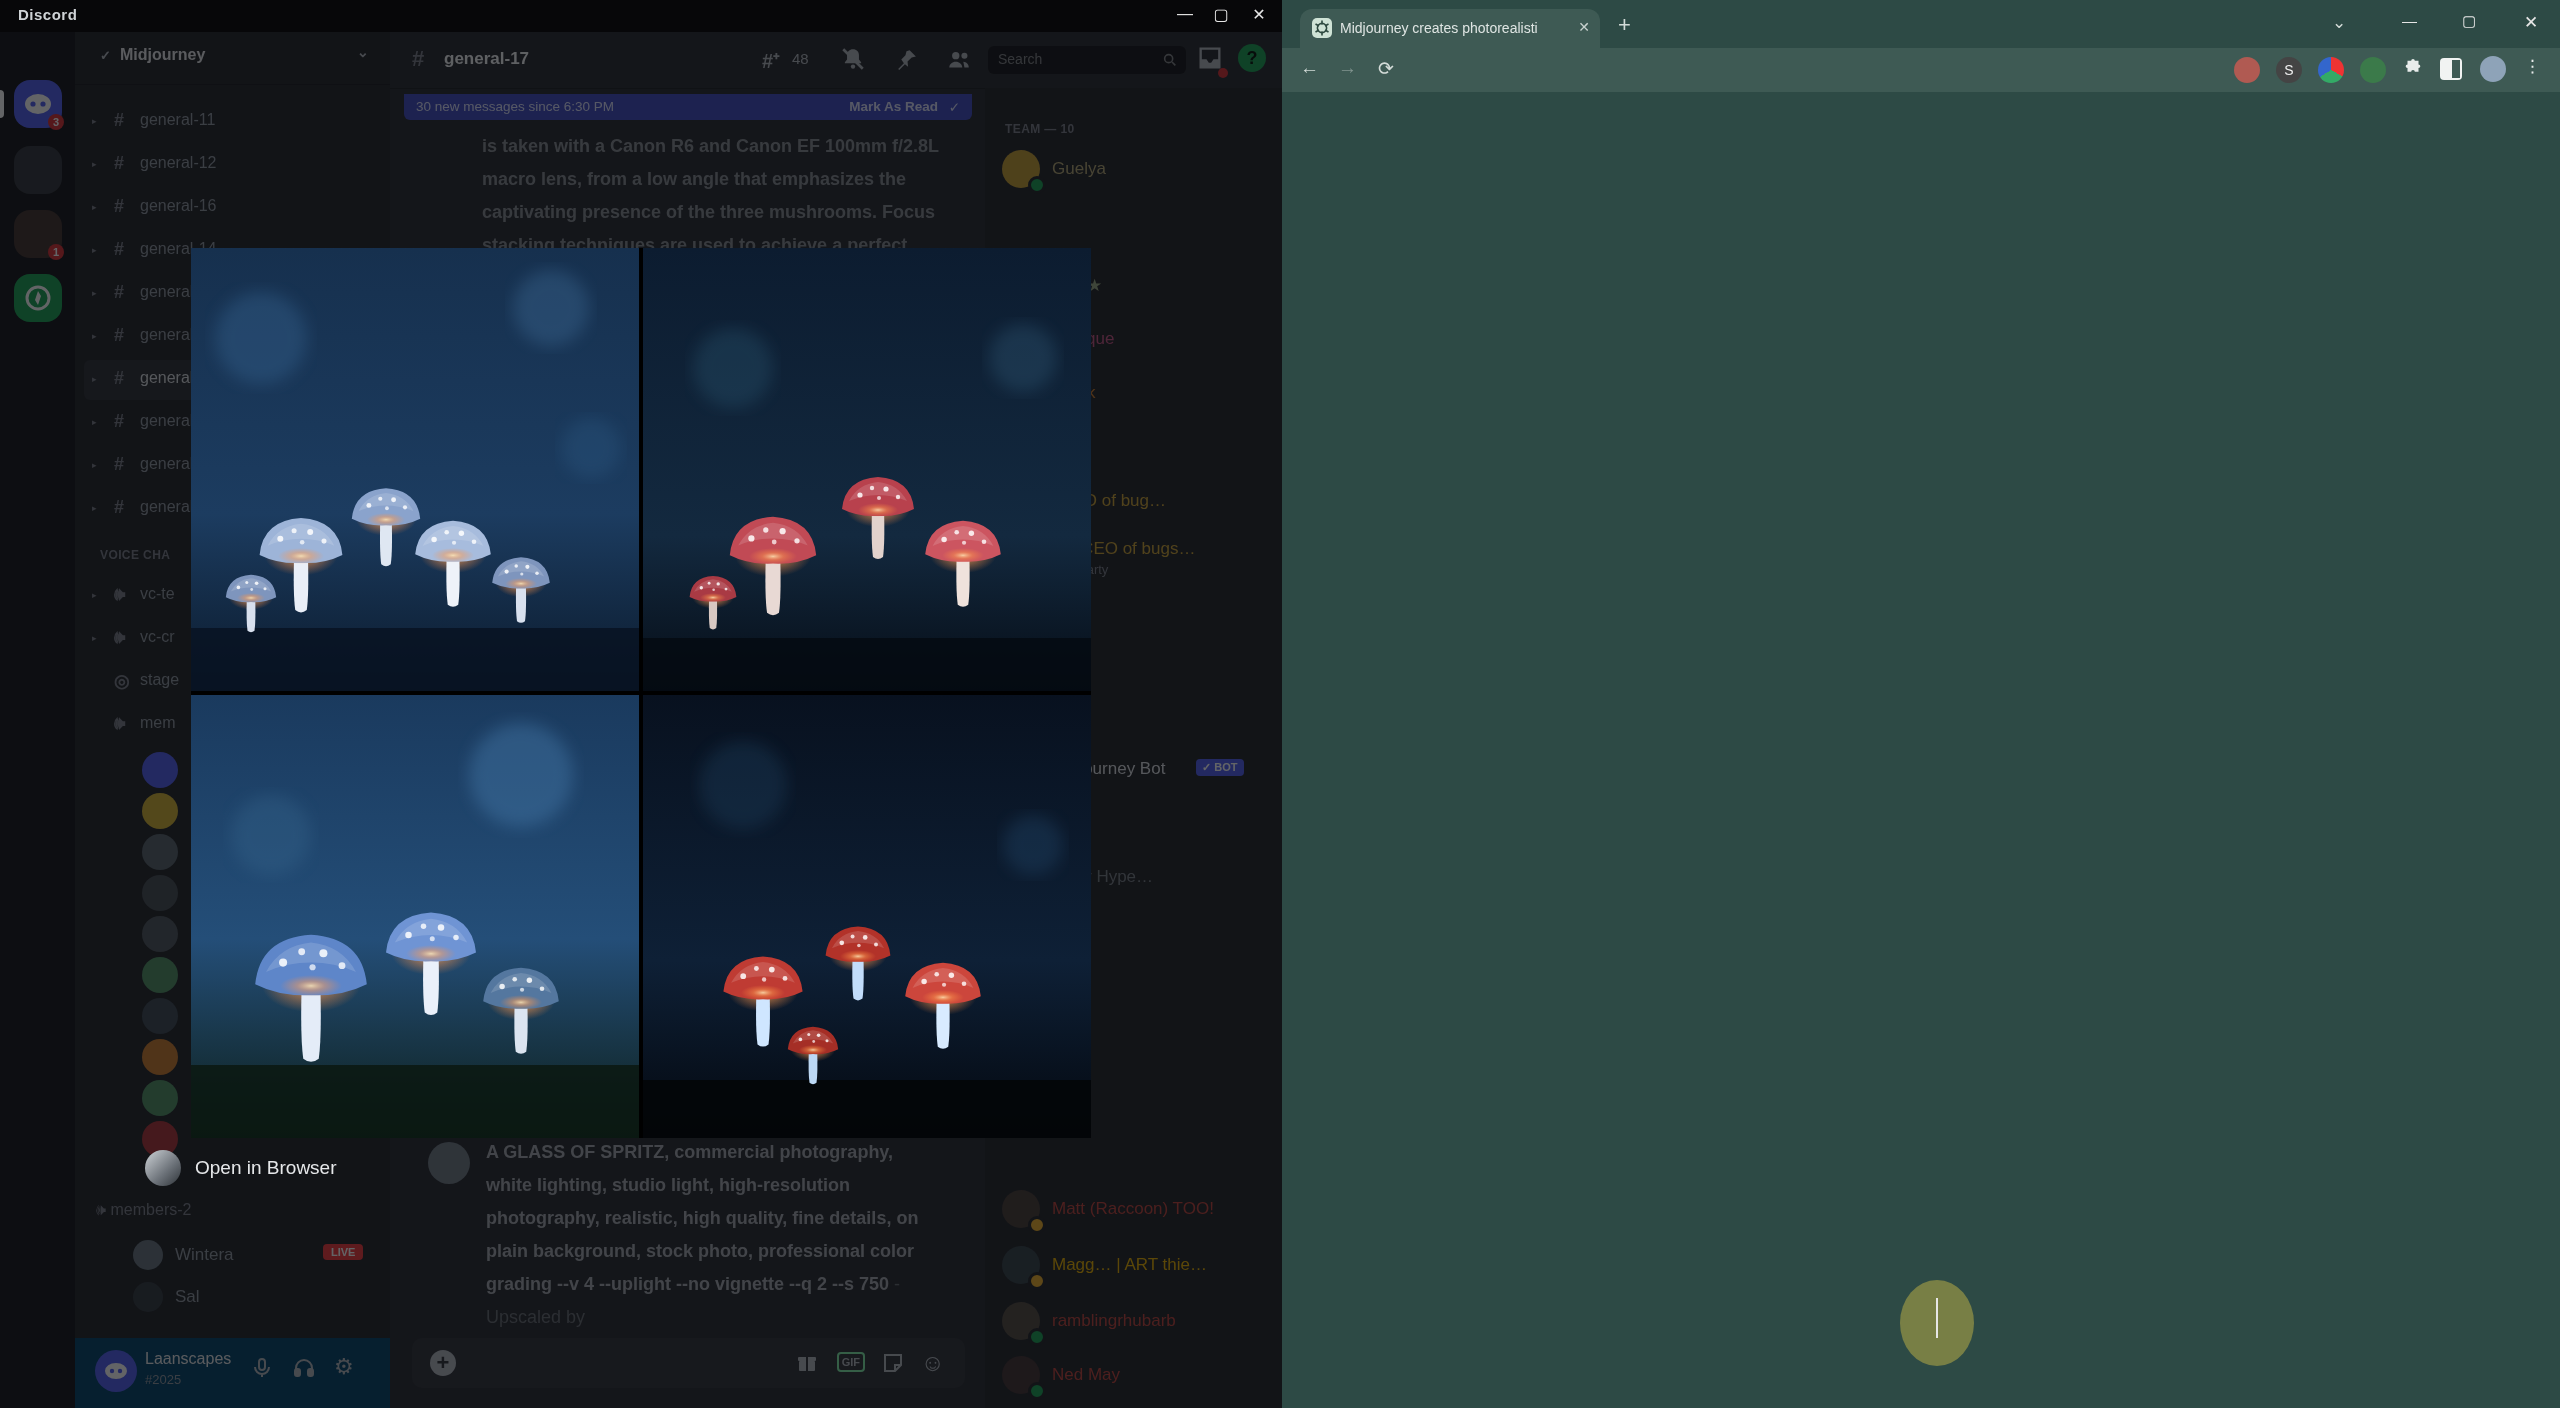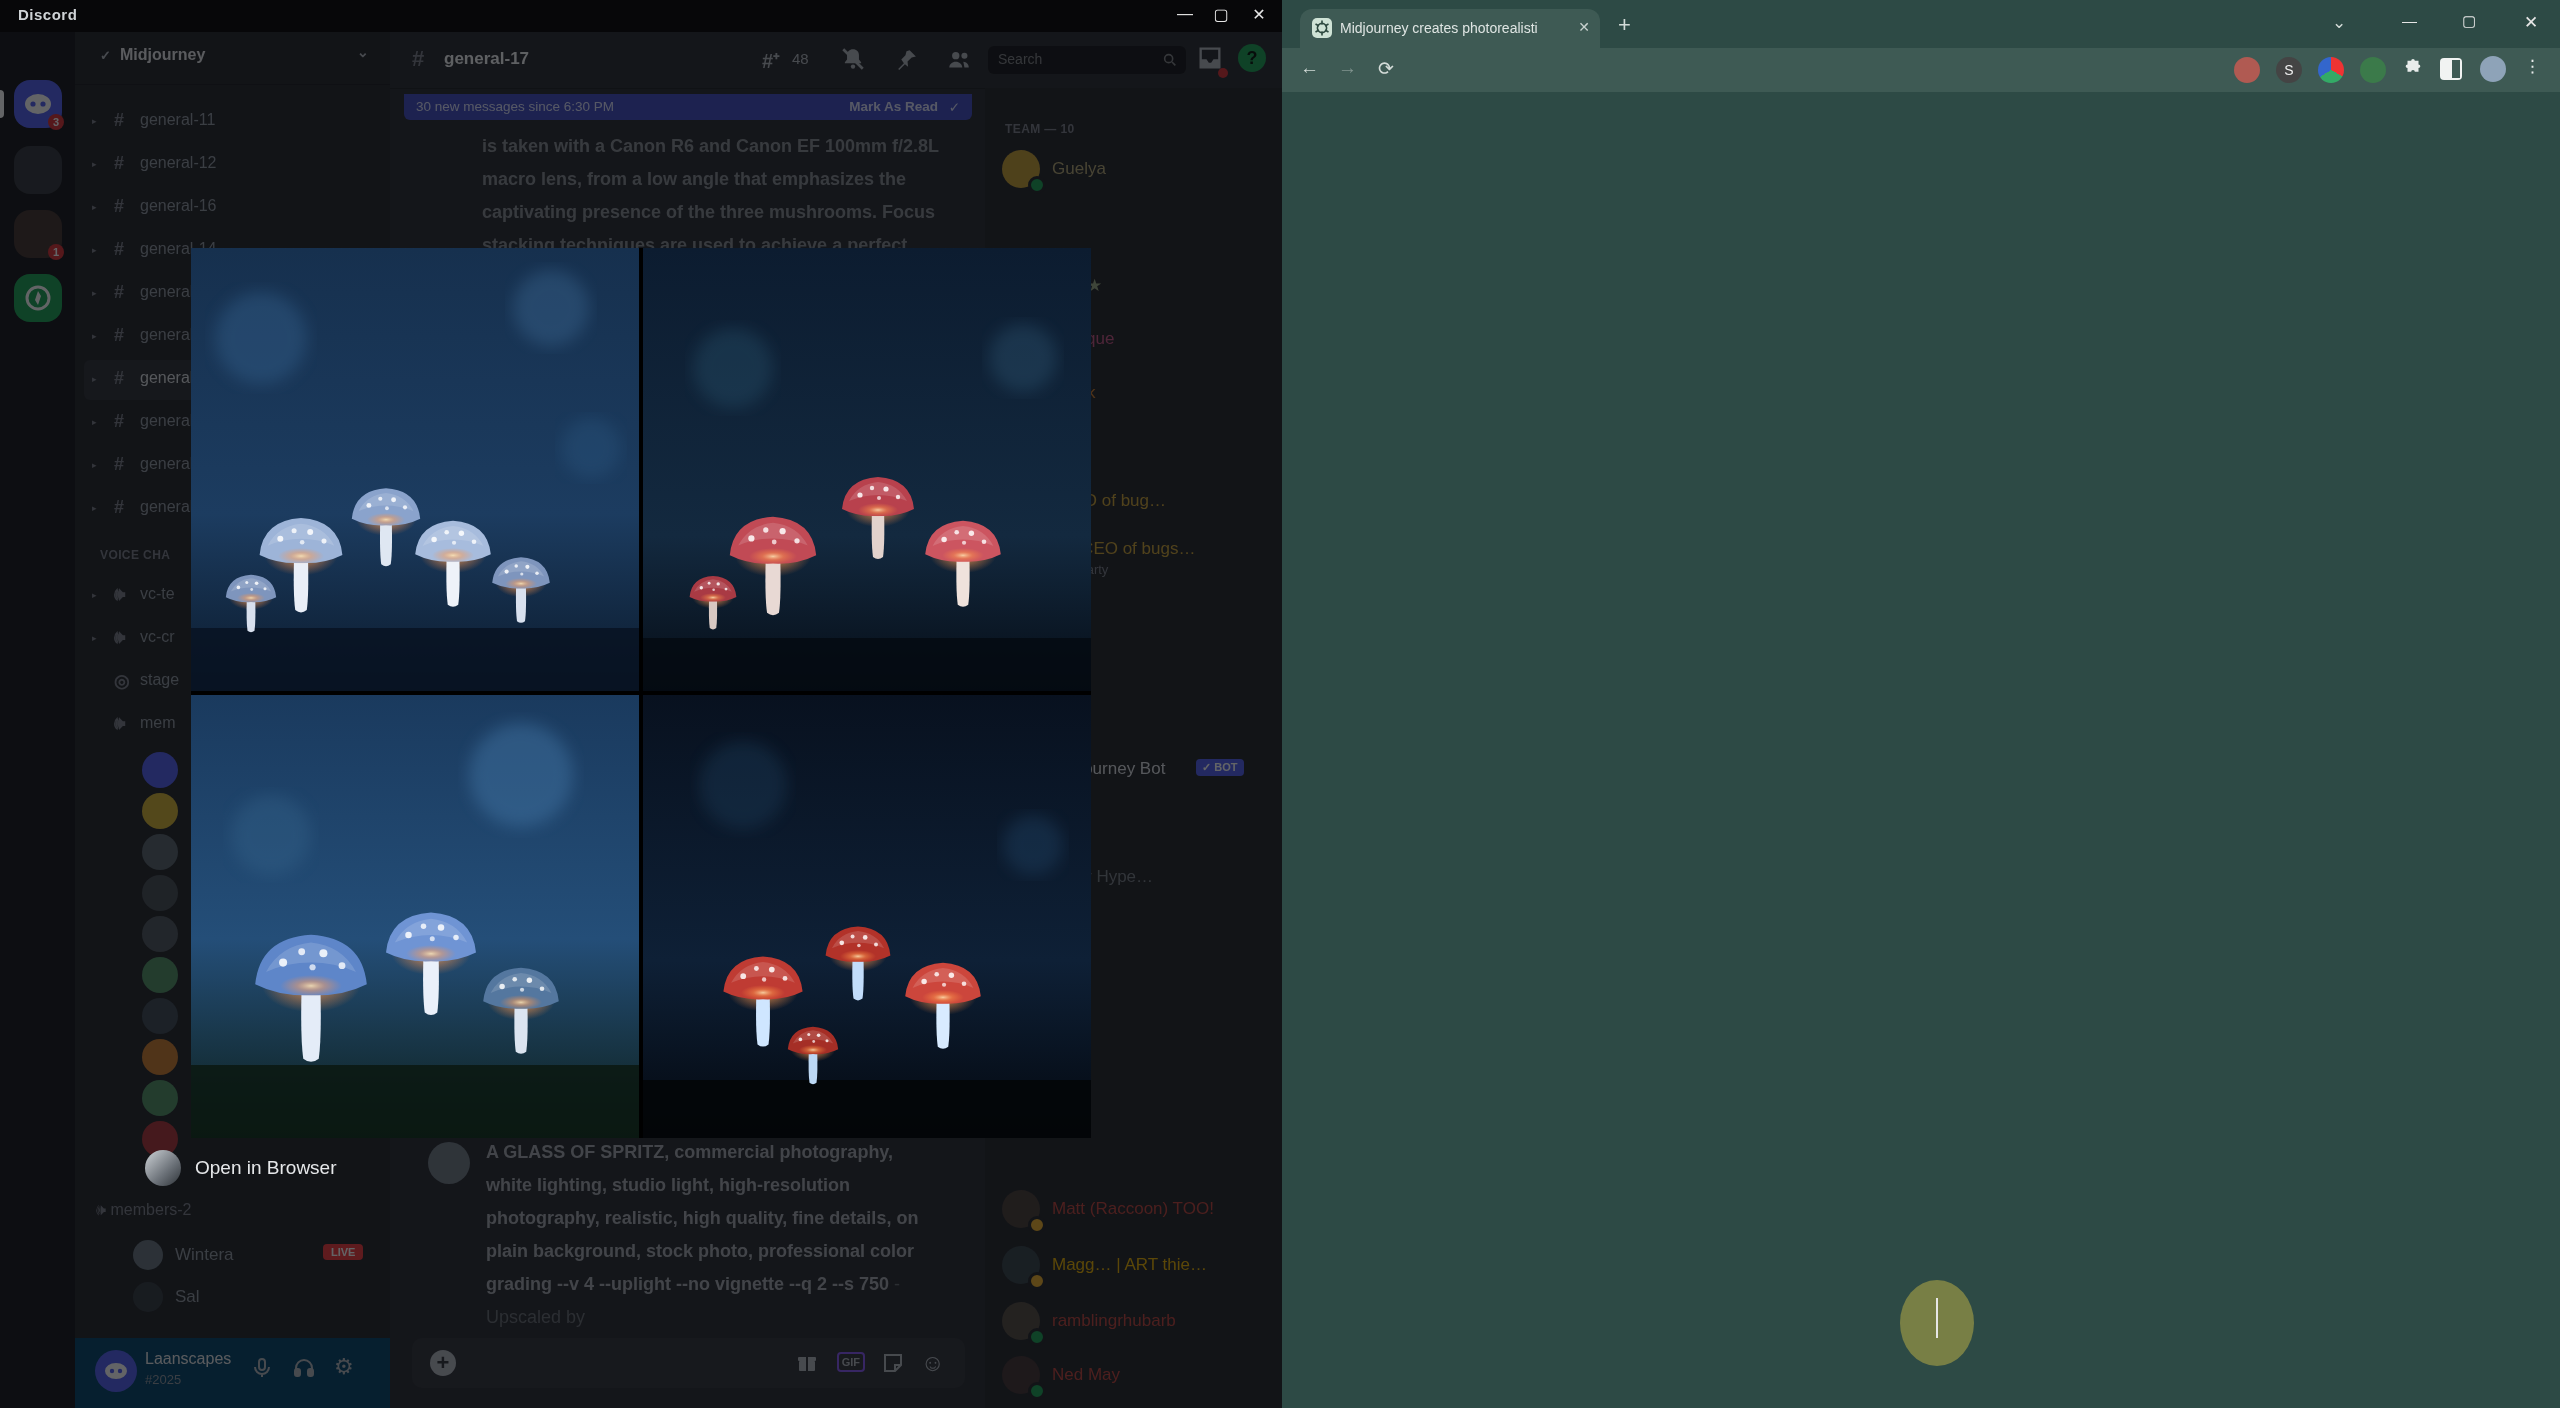--- a/index.html
+++ b/index.html
@@ -313,21 +313,21 @@
       <span>A GLASS OF SPRITZ, commercial photography, white lighting, studio light, high-resolution photography, realistic, high quality, fine details, on plain background, stock photo, professional color grading --v 4 --uplight --no vignette --q 2 --s 750</span><span style="color:#6d7178;font-weight:normal;"> - Upscaled by</span>
     </div>
 
     <div class="abs dc-input">
       <span class="abs" style="left:18px;top:12px;width:26px;height:26px;border-radius:50%;background:#b5bac1;color:#383a40;font-size:22px;line-height:25px;text-align:center;font-weight:bold;">+</span>
       <span class="abs" style="right:146px;top:13px;"><svg viewBox="0 0 24 24" width="24" height="24" fill="#b5bac1">
             <rect x="4" y="10" width="16" height="10" rx="1"></rect>
             <rect x="3" y="6" width="18" height="4" rx="1"></rect>
             <path d="M11 6h2v14h-2z" fill="#383a40"></path>
           </svg></span>
-      <span class="abs" style="right:100px;top:14px;border:2px solid #8b5cf6;border-radius:4px;color:#b5bac1;font-size:11px;font-weight:bold;padding:2px 3px;">GIF</span>
+      <span class="abs" style="right:100px;top:14px;border:2px solid #86efac;border-radius:4px;color:#b5bac1;font-size:11px;font-weight:bold;padding:2px 3px;">GIF</span>
       <span class="abs" style="right:60px;top:13px;"><svg viewBox="0 0 24 24" width="24" height="24" fill="none" stroke="#b5bac1" stroke-width="2">
             <path d="M4 4h16v10l-6 6H4z"></path>
             <path d="M14 20v-6h6"></path>
           </svg></span>
       <span class="abs" style="right:20px;top:11px;color:#b5bac1;font-size:24px;">☺</span>
     </div>
 
     <div class="abs memberlist">
       <div class="abs sect-head" style="left:20px;top:34px;">TEAM — 10</div>
 

